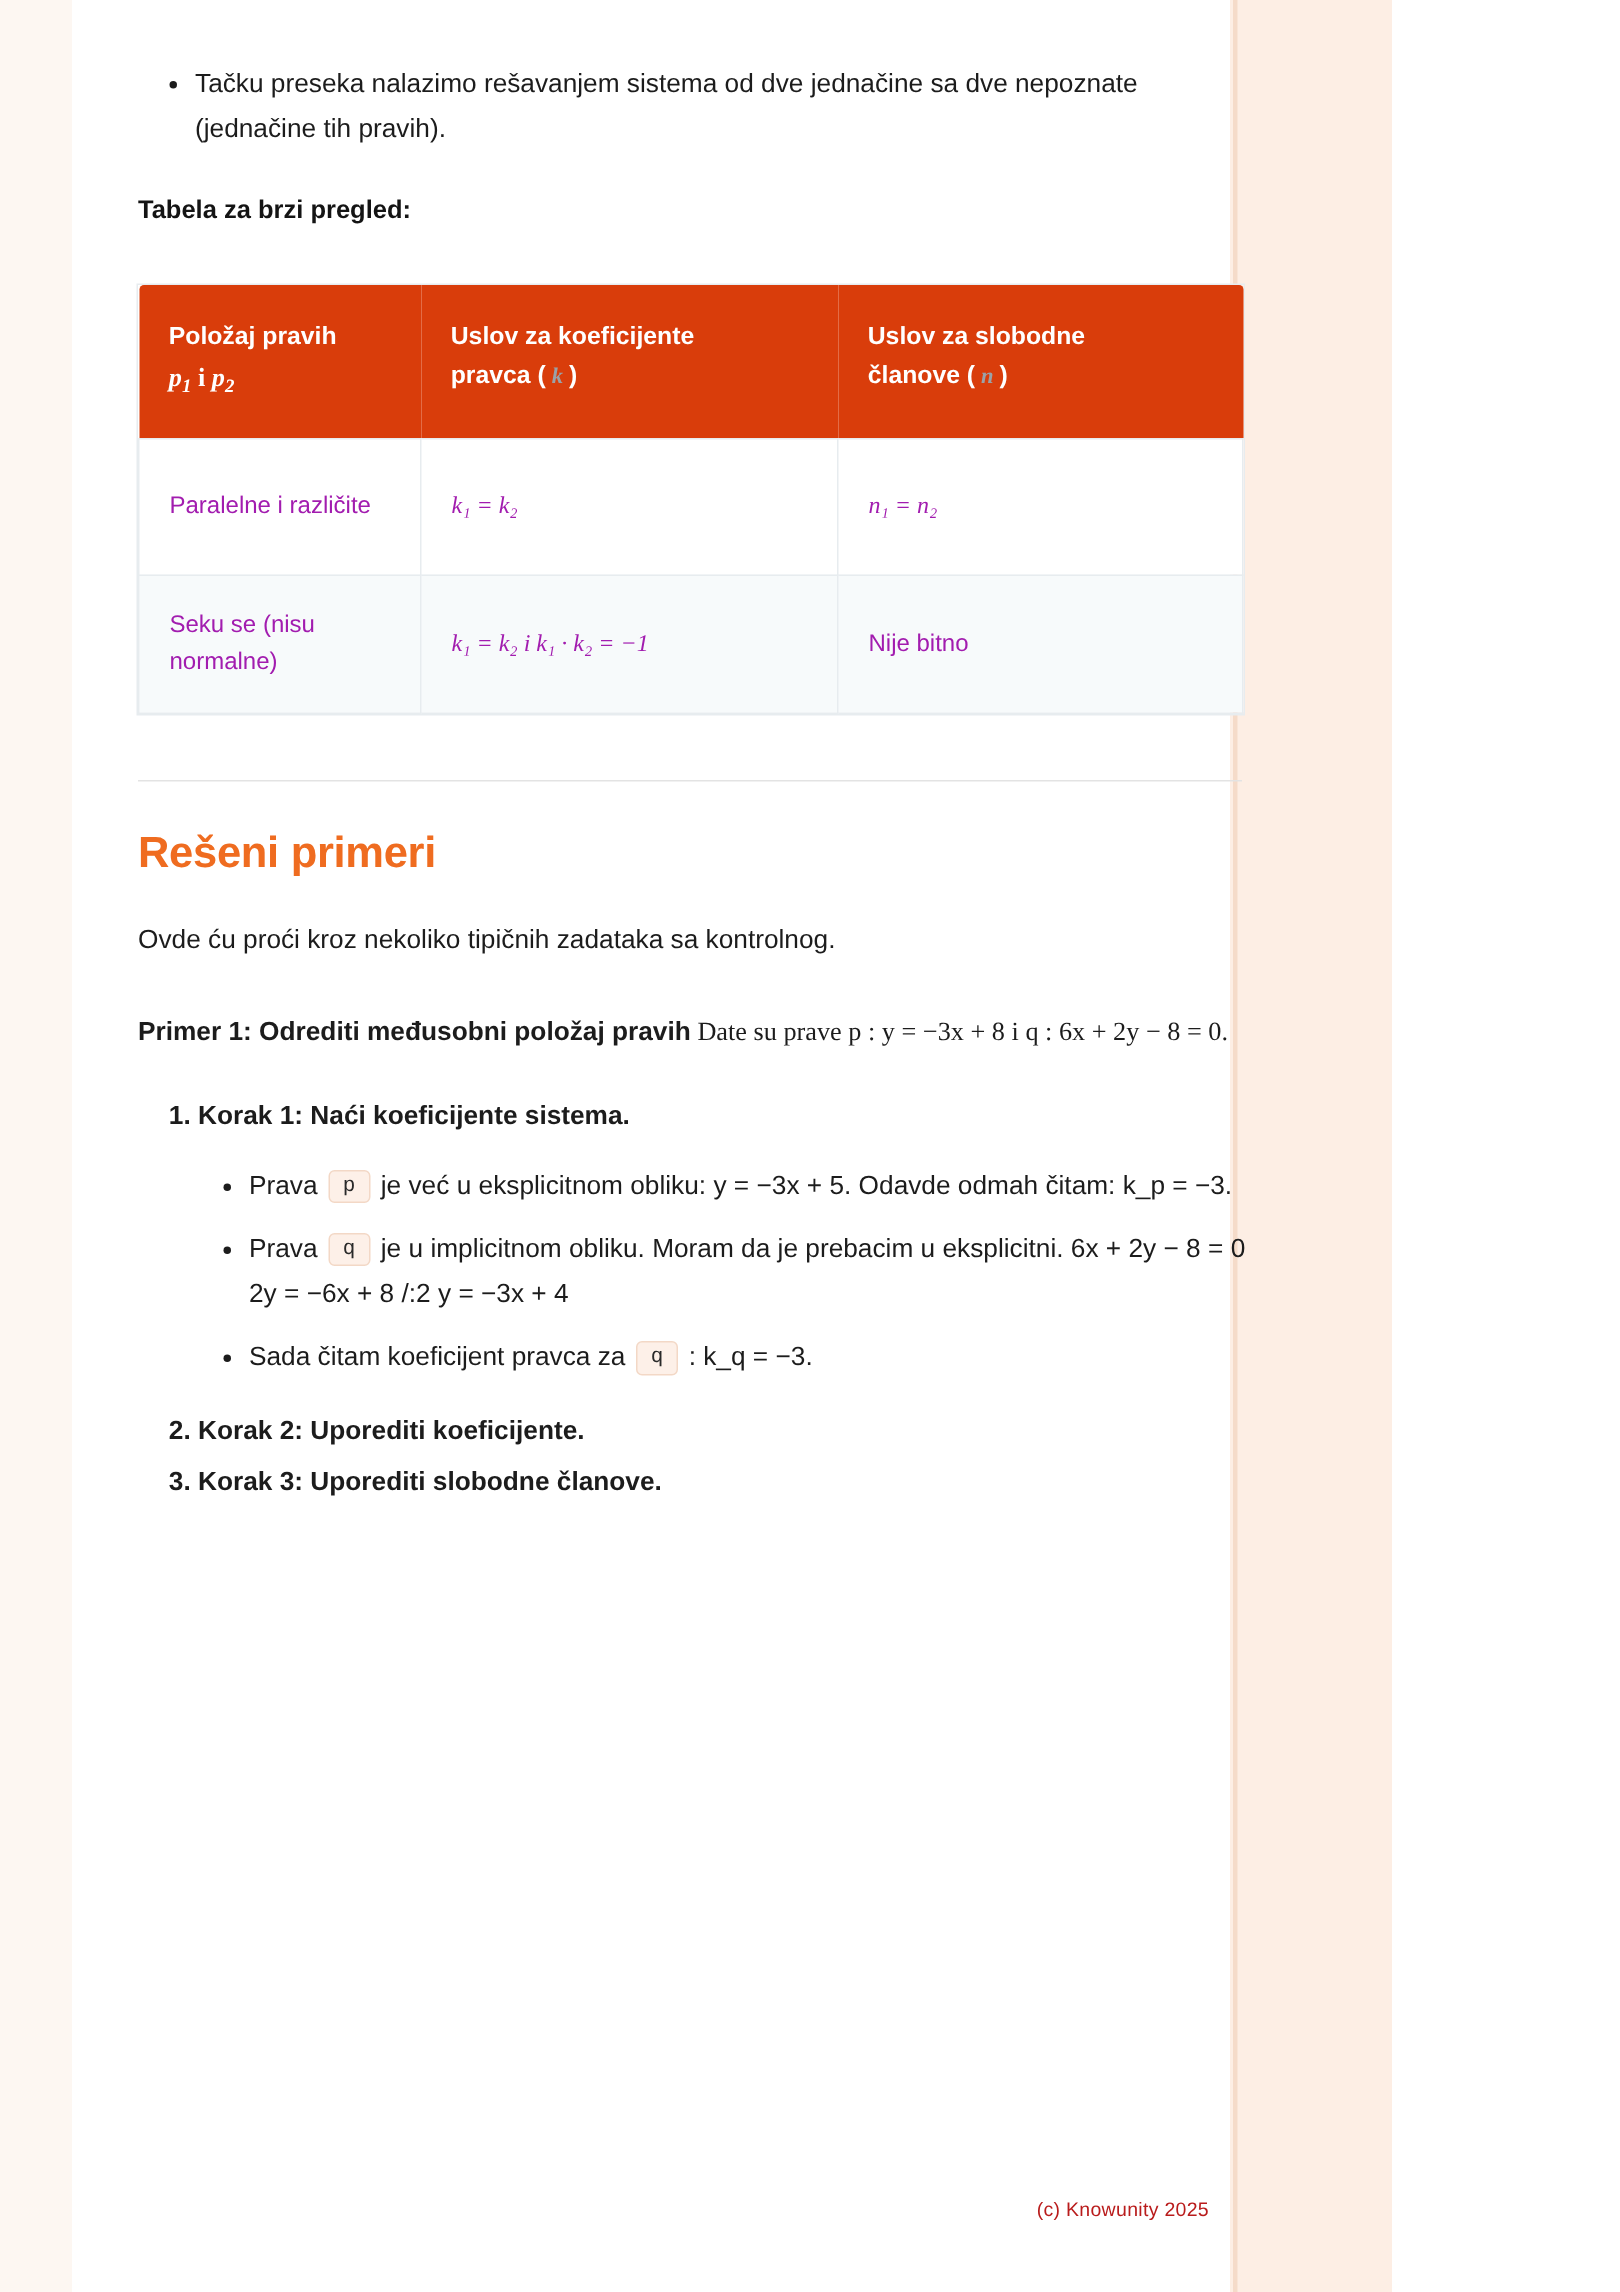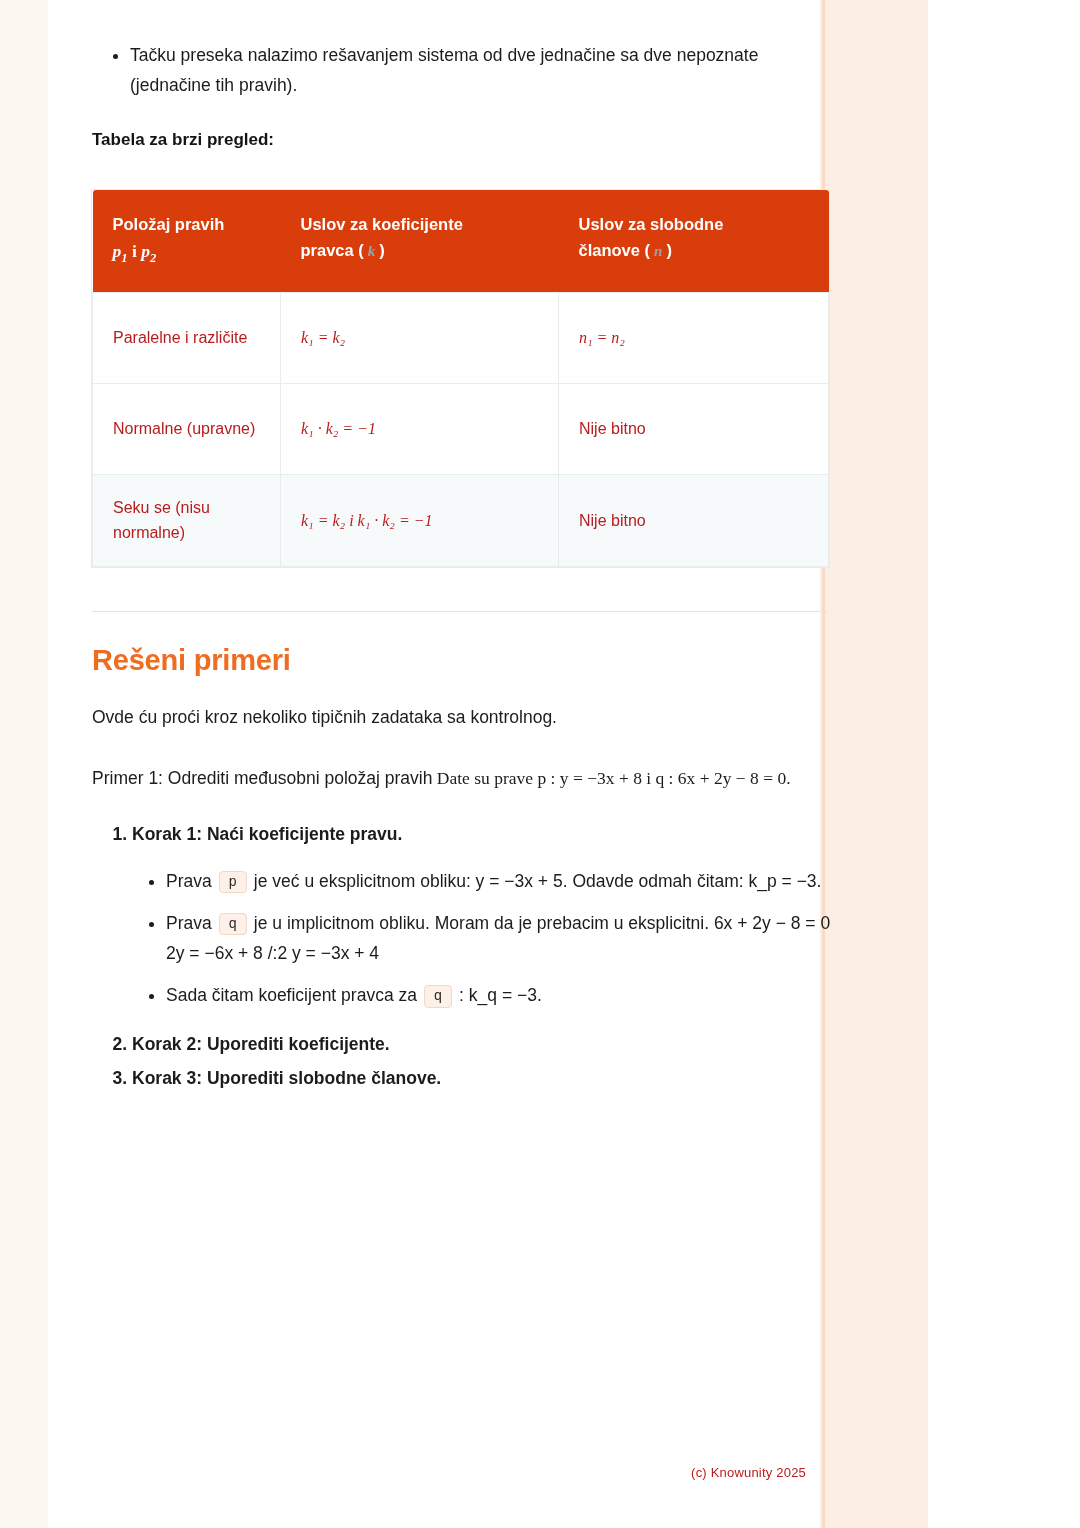--- a/index.html
+++ b/index.html
@@ -88,21 +88,21 @@
     border: none;
   }
   table.summary th:first-child { border-top-left-radius: 3px; }
   table.summary th:last-child { border-top-right-radius: 3px; }
   table.summary td {
     font-size: 16px;
     padding: 20px 20px;
     vertical-align: middle;
     border: 1px solid #e7ecef;
     line-height: 1.6;
-    color: #b91c1c;
+    color: #a21caf;
     height: 50px;
   }
   table.summary tr.alt td { background: #f7fafb; }
   table.summary tr.plain td { background: #ffffff; }
   .col1 { width: 188px; }
   .col2 { width: 278px; }
   .col3 { width: 270px; }
 
   .mathit {
     font-family: Liberation Serif, serif;
@@ -139,21 +139,21 @@
     font-size: 17.5px;
     line-height: 1.7;
     margin: 26px 0 0 0;
     color: #1c1c1c;
   }
   p.example {
     font-size: 17.5px;
     line-height: 1.78;
     margin: 30px 0 0 0;
   }
-  p.example b { font-weight: normal; }
+  p.example b { font-weight: bold; }
 
   ol.steps {
     margin: 26px 0 0 0;
     padding-left: 40px;
   }
   ol.steps > li {
     font-size: 17.5px;
     line-height: 1.7;
     margin-bottom: 4px;
     font-weight: bold;
@@ -233,46 +233,41 @@
             </div>
           </th>
         </tr>
       </thead>
       <tbody>
         <tr class="plain">
           <td>Paralelne i različite</td>
           <td class="mathit">k₁ = k₂</td>
           <td class="mathit">n₁ = n₂</td>
         </tr>
-        <tr class="plain">
-          <td>Normalne (upravne)</td>
-          <td class="mathit">k₁ · k₂ = −1</td>
-          <td>Nije bitno</td>
-        </tr>
         <tr class="alt">
           <td>Seku se (nisu normalne)</td>
           <td class="mathit">k₁ = k₂ i k₁ · k₂ = −1</td>
           <td>Nije bitno</td>
         </tr>
       </tbody>
     </table>
 
     <hr class="sep">
 
     <h2 class="section">Rešeni primeri</h2>
 
     <p class="para">Ovde ću proći kroz nekoliko tipičnih zadataka sa kontrolnog.</p>
 
     <p class="example">
       <b>Primer 1: Odrediti međusobni položaj pravih</b><span class="mathit" style="font-style:normal"> Date su prave p : y = −3x + 8 i q : 6x + 2y − 8 = 0.</span>
     </p>
 
     <ol class="steps">
       <li>
-        <span>Korak 1: Naći koeficijente pravu.</span>
+        <span>Korak 1: Naći koeficijente sistema.</span>
         <ul>
           <li>
             <span>Prava </span><span class="code">p</span><span> je već u eksplicitnom obliku: y = −3x + 5. Odavde odmah čitam: k_p = −3.</span>
           </li>
           <li>
             <span>Prava </span><span class="code">q</span><span> je u implicitnom obliku. Moram da je prebacim u eksplicitni. 6x + 2y − 8 = 0  2y = −6x + 8 /:2  y = −3x + 4</span>
           </li>
           <li>
             <span>Sada čitam koeficijent pravca za </span><span class="code">q</span><span> : k_q = −3.</span>
           </li>

